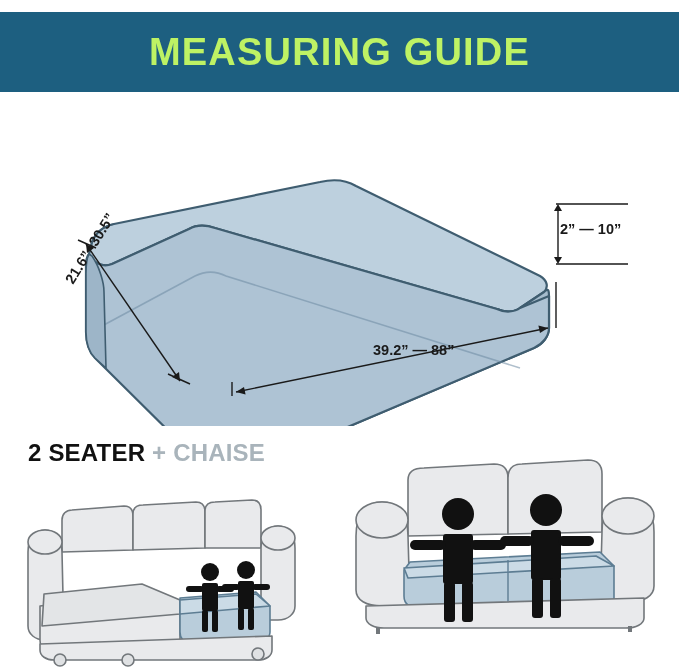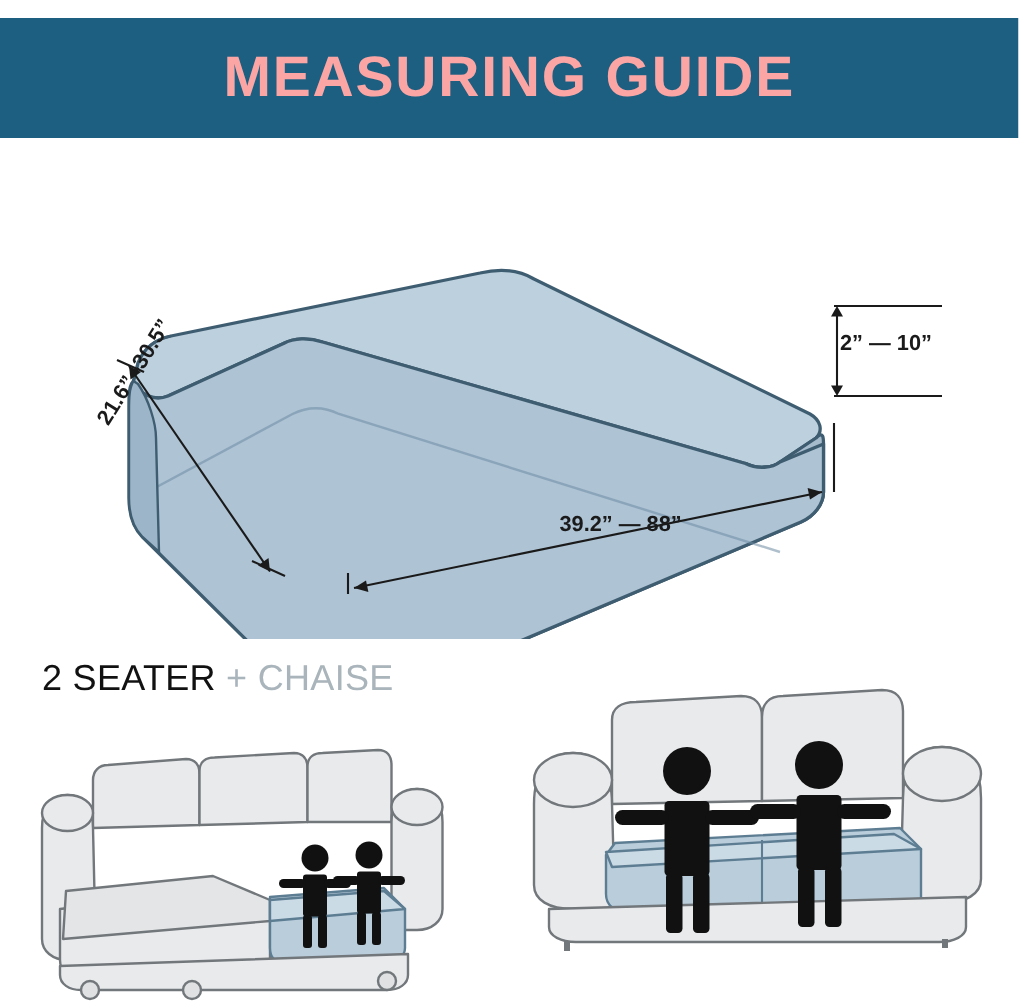--- a/index.html
+++ b/index.html
@@ -27,21 +27,21 @@
     left: 0;
     top: 12px;
     width: 679px;
     height: 80px;
     background: #1d5f80;
     display: flex;
     align-items: center;
     justify-content: center;
   }
   #header-title {
-    color: #fca5a5;
+    color: #bef264;
     font-size: 38px;
     font-weight: bold;
     letter-spacing: 1.2px;
     font-family: "Liberation Sans", sans-serif;
     text-align: center;
     line-height: 1;
     white-space: nowrap;
   }
 
   
@@ -81,21 +81,21 @@
   
   .bottom-col {
     position: absolute;
     top: 440px;
   }
   #col-left { left: 20px; width: 318px; }
   #col-right { left: 338px; width: 330px; }
 
   .section-title {
     font-size: 24px;
-    font-weight: normal;
+    font-weight: bold;
     color: #111111;
     letter-spacing: 0.2px;
     font-family: "Liberation Sans", sans-serif;
     white-space: nowrap;
     margin: 0 0 8px 0;
     line-height: 1.1;
   }
   #title-left { padding-left: 8px; }
   #title-right { padding-left: 4px; }
   .title-accent { color: #a9b4bb; }

